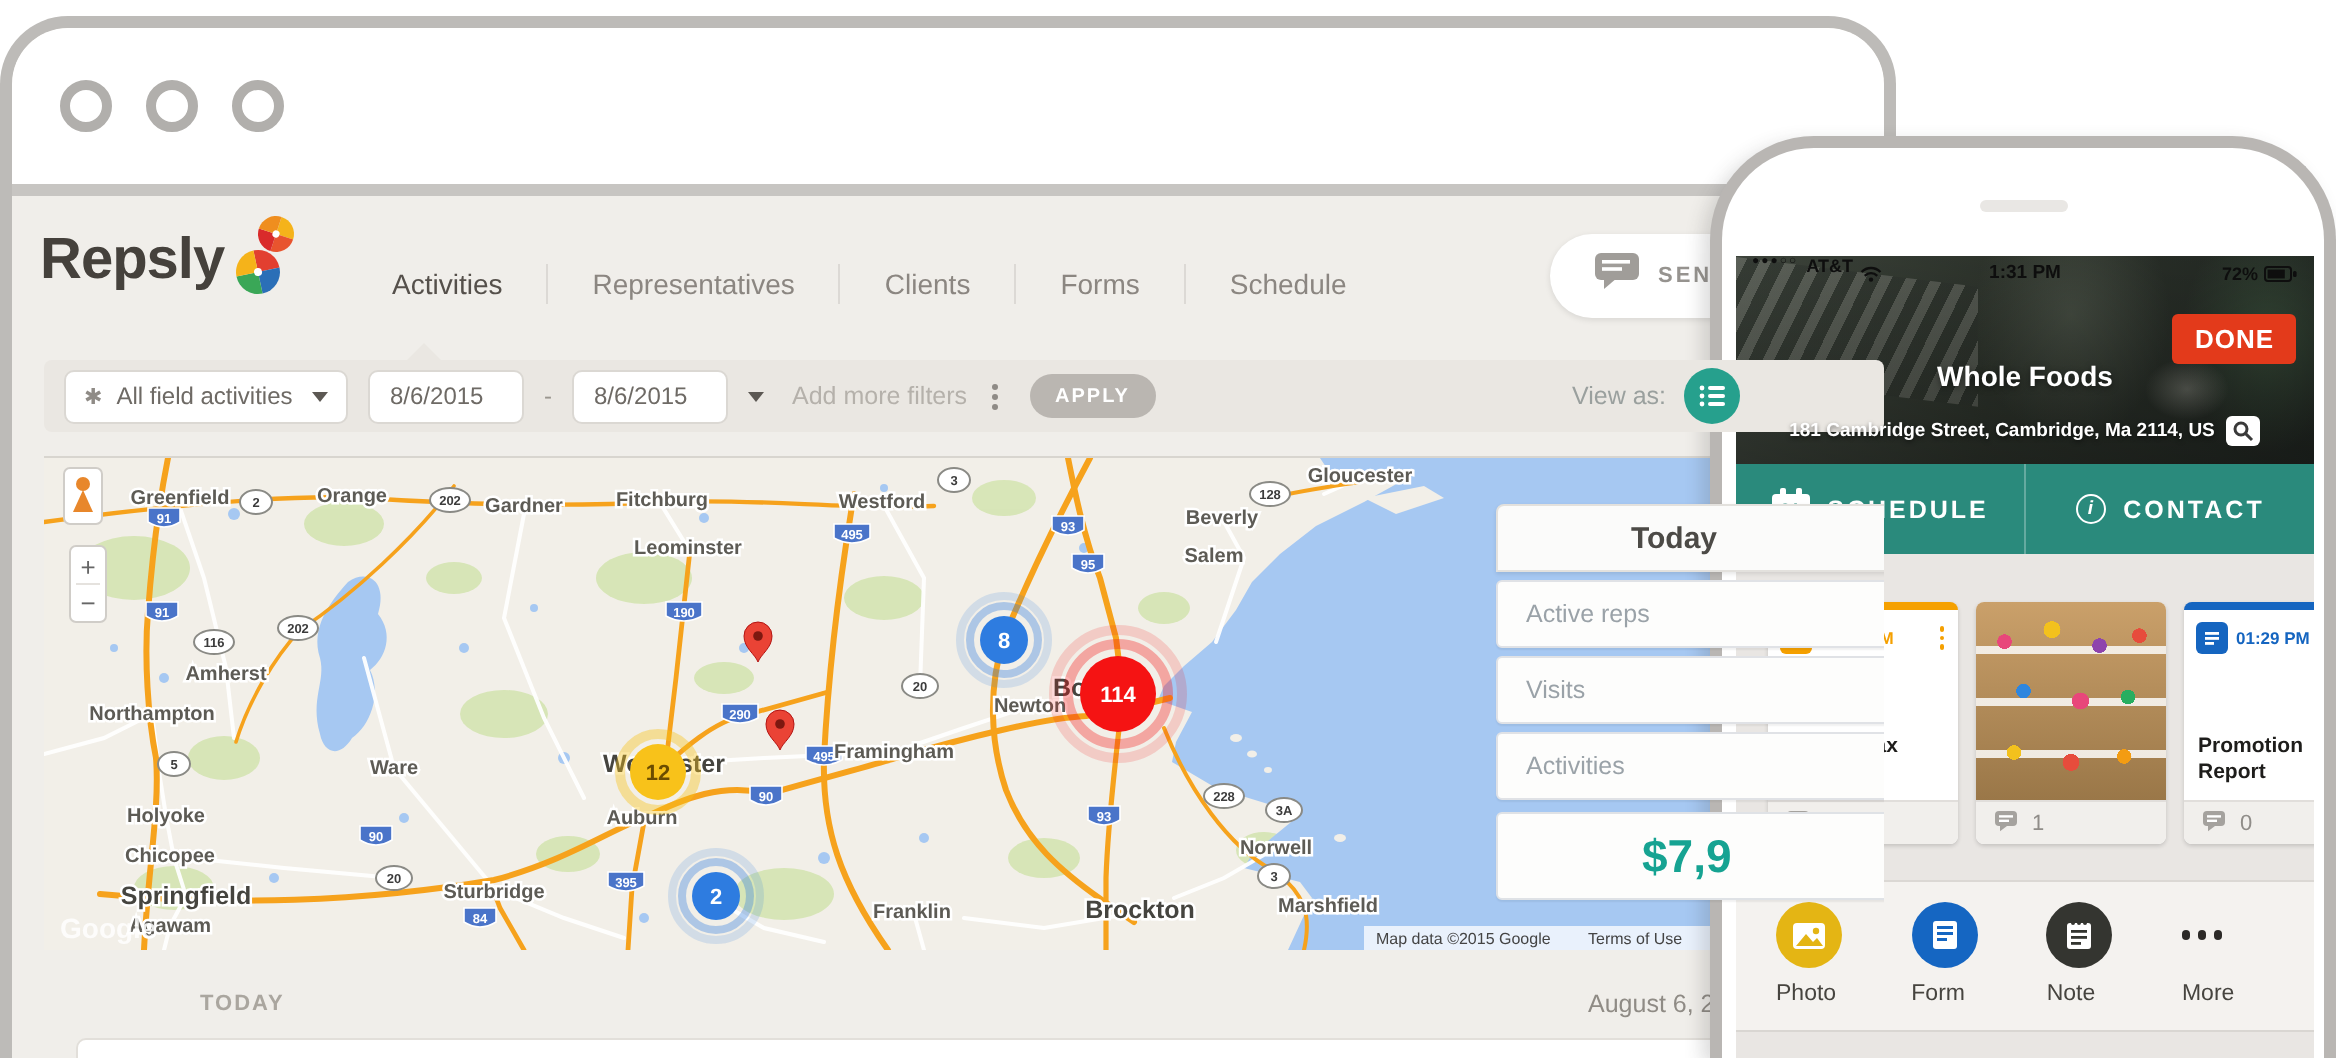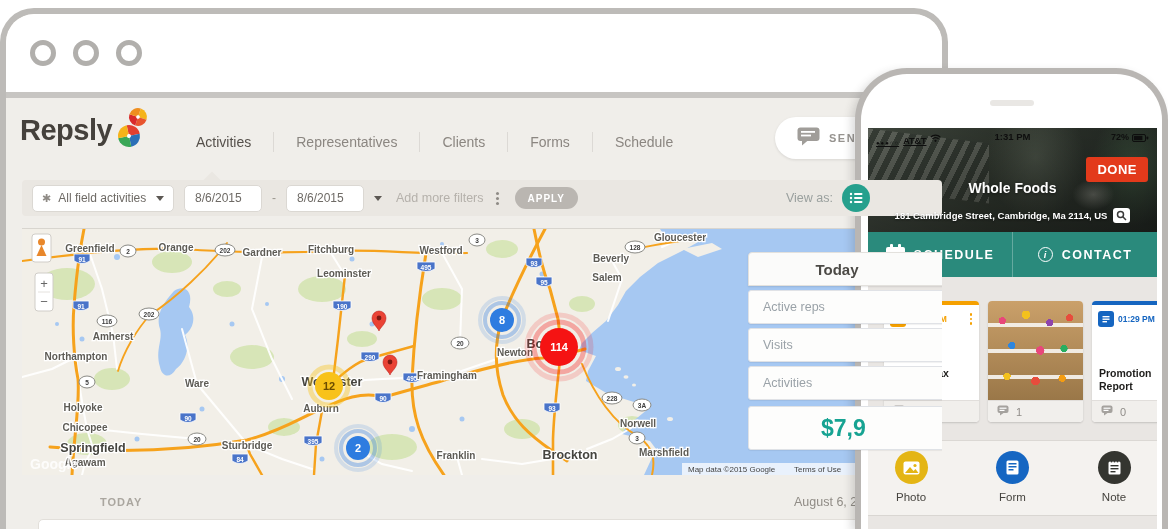--- a/index.html
+++ b/index.html
@@ -74,21 +74,21 @@
   .photo-header{position:relative;height:104px;flex:none;
     background-image:
       radial-gradient(30px 22px at 78% 64%, rgba(240,238,225,.30), transparent 70%),
       radial-gradient(55px 75px at 92% 38%, rgba(62,86,64,.85), transparent 78%),
       radial-gradient(65px 85px at 58% 28%, rgba(112,122,106,.45), transparent 75%),
       linear-gradient(100deg,#474f45 0%,#333a31 45%,#252b26 100%);}
   .awning{position:absolute;left:0;top:8%;width:42%;height:58%;opacity:.75;transform:skewY(7deg);
           background:repeating-linear-gradient(115deg, rgba(196,196,188,.38) 0 5px, rgba(50,56,50,.55) 5px 11px);}
   .photo-dim{position:absolute;inset:0;background:linear-gradient(rgba(0,0,0,.15), rgba(0,0,0,.38));}
   .status-bar{position:absolute;top:0;left:0;right:0;height:17px;display:flex;align-items:center;padding:0 8px;color:#0e0e0e;z-index:3;}
-  .sb-left{display:flex;align-items:flex-end;gap:4px;z-index:1;text-decoration:underline;}
+  .sb-left{display:flex;align-items:flex-start;gap:4px;z-index:1;}
   .sb-signal{font-size:6px;letter-spacing:1px;}
   .sb-carrier{font-size:9px;font-weight:bold;}
   .sb-time{position:absolute;left:0;right:0;text-align:center;font-size:9.5px;font-weight:bold;}
   .sb-right{margin-left:auto;display:flex;align-items:center;gap:3px;z-index:1;}
   .sb-batt{font-size:9px;font-weight:bold;}
   .done-btn{position:absolute;right:9px;top:29px;background:#e33a1b;color:#fff;font-size:13px;font-weight:bold;letter-spacing:.5px;
             padding:5px 11px;border-radius:3px;z-index:3;cursor:pointer;}
   .venue-title{position:absolute;left:0;right:0;top:52px;text-align:center;color:#fff;font-size:14px;font-weight:bold;
                text-shadow:0 1px 3px rgba(0,0,0,.5);z-index:3;}
   .venue-address{position:absolute;left:0;right:0;top:80px;display:flex;justify-content:center;align-items:center;gap:6px;
@@ -134,21 +134,21 @@
       radial-gradient(7px 7px at 55% 50%, #e8477a 60%, transparent 61%),
       radial-gradient(6px 6px at 80% 48%, #27ae60 60%, transparent 61%),
       radial-gradient(6px 6px at 20% 76%, #f3c11d 60%, transparent 61%),
       radial-gradient(7px 7px at 50% 81%, #e74c3c 60%, transparent 61%),
       radial-gradient(6px 6px at 78% 78%, #f39c12 60%, transparent 61%),
       repeating-linear-gradient(180deg, rgba(255,255,255,0) 0 22px, rgba(246,243,238,.92) 22px 26px),
       linear-gradient(#caa06a,#9a7748);}
   
   .toolbar{height:75px;flex:none;background:#f4f2ef;border-top:1px solid #dbd8d4;display:flex;justify-content:space-between;
            padding:10px 20px 0;box-sizing:border-box;}
-  .tool{display:flex;flex-direction:column;align-items:center;gap:7px;width:46px;cursor:pointer;}
+  .tool{display:flex;flex-direction:column;gap:7px;width:46px;cursor:pointer;}
   .tool-circle{width:33px;height:33px;border-radius:50%;display:flex;align-items:center;justify-content:center;flex:none;}
   .tc-photo{background:#e4b514;}
   .tc-form{background:#1566c2;}
   .tc-note{background:#343530;}
   .tool-dots{height:33px;display:flex;align-items:center;gap:3.5px;}
   .tool-dots i{width:4.5px;height:4.5px;border-radius:50%;background:#2c2a27;}
   .tool-label{font-size:11.5px;color:#46443f;}
   .screen-bottom{flex:1;background:#e9e6e3;border-top:1px solid #d9d6d2;}
 </style>
 </head>
@@ -680,18 +680,26 @@
               <circle cx="3.5" cy="1.5" r="1" fill="#343530"></circle>
                 <circle cx="6.5" cy="1.5" r="1" fill="#343530"></circle>
                 <circle cx="9.5" cy="1.5" r="1" fill="#343530"></circle>
               <rect x="2.5" y="5" width="8" height="1.4" fill="#343530"></rect>
               <rect x="2.5" y="8" width="8" height="1.4" fill="#343530"></rect>
               <rect x="2.5" y="11" width="5" height="1.4" fill="#343530"></rect>
             </svg>
           </span>
           <span class="tool-label">Note</span>
         </div>
+        <div class="tool">
+          <span class="tool-dots">
+              <i></i>
+              <i></i>
+              <i></i>
+            </span>
+          <span class="tool-label">More</span>
+        </div>
       </div>
 
       <div class="screen-bottom"></div>
     </div>
   </div>
 </div>
 
 </body></html>

